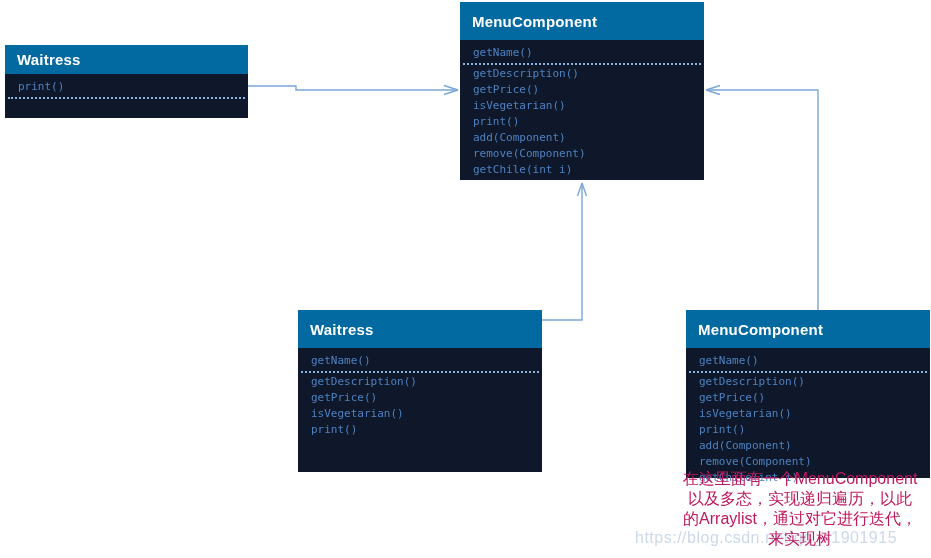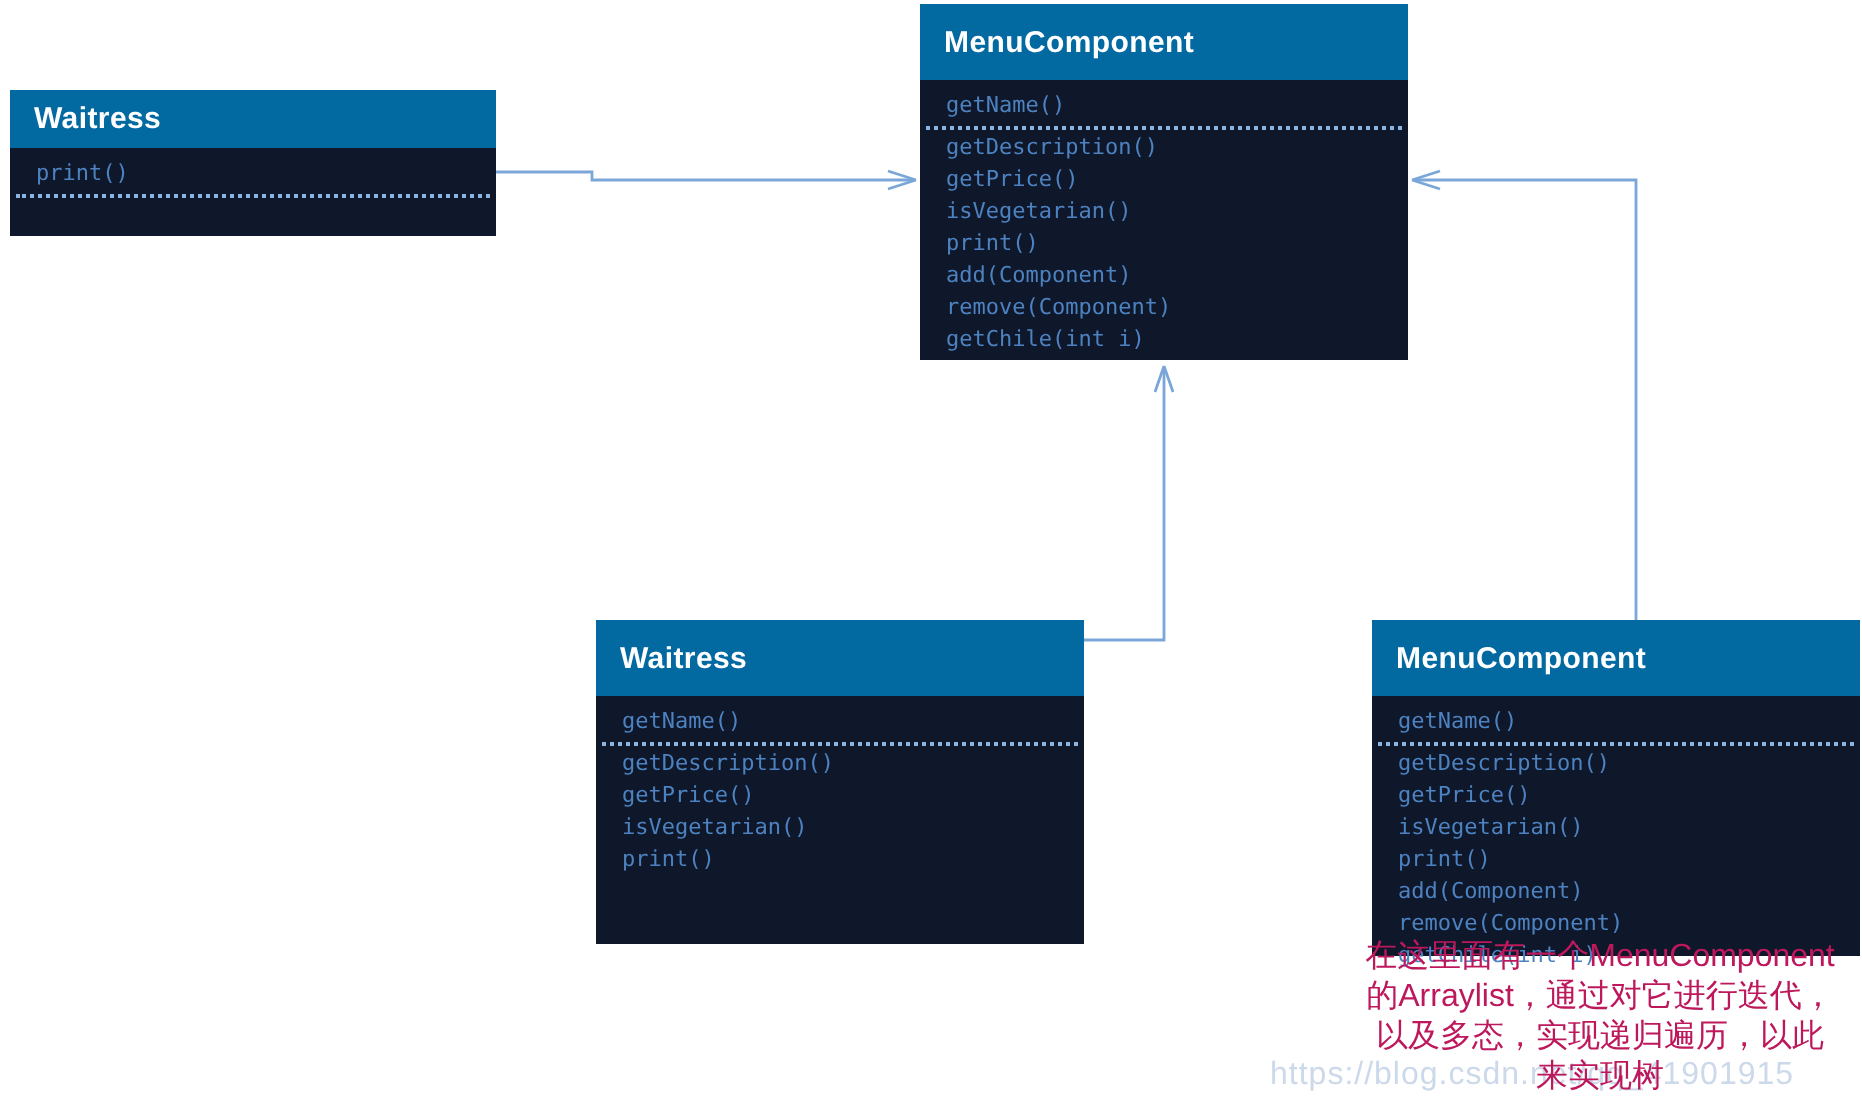--- a/index.html
+++ b/index.html
@@ -106,18 +106,18 @@
       <div class="uml-method">isVegetarian()</div>
       <div class="uml-method">print()</div>
       <div class="uml-method">add(Component)</div>
       <div class="uml-method">remove(Component)</div>
       <div class="uml-method">getChile(int i)</div>
     </div>
   </div>
 
   <div class="annotation">
     <div>在这里面有一个MenuComponent</div>
+    <div>以及多态，实现递归遍历，以此</div>
     <div>的Arraylist，通过对它进行迭代，</div>
-    <div>以及多态，实现递归遍历，以此</div>
     <div>来实现树</div>
   </div>
 
 </div>
 
 </body></html>

